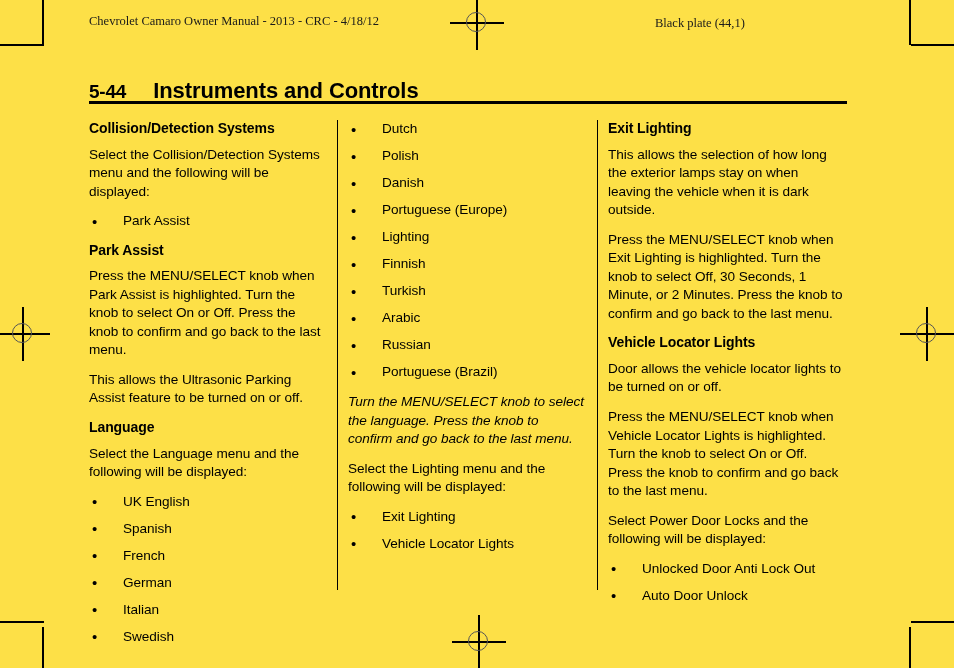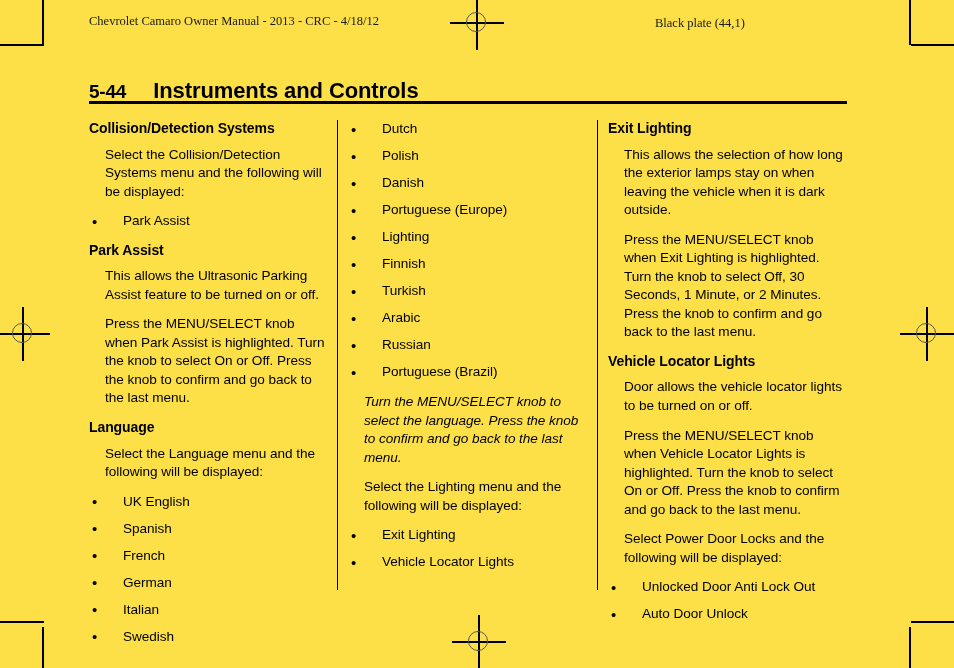--- a/index.html
+++ b/index.html
@@ -131,21 +131,21 @@
   h3.sec {
     font-size: 14px;
     font-weight: bold;
     margin: 0 0 8px 0;
     line-height: 1.25;
     letter-spacing: -0.1px;
   }
   .col p.body {
     font-size: 13.6px;
     line-height: 1.365;
-    margin: 0 0 11px 16px;
+    margin: 0 0 11px 0;
     letter-spacing: -0.05px;
   }
   .col p.body:last-child { margin-bottom: 0; }
 
   ul.bullets {
     list-style: none;
     margin: 0 0 11px 0;
     padding: 0;
   }
   ul.bullets li {
@@ -222,24 +222,24 @@
 
     <ul class="bullets">
       <li>
         <span class="bul">•</span>
         <span>Park Assist</span>
       </li>
     </ul>
 
     <h3 class="sec gap-sec">Park Assist</h3>
 
+    <p class="body">Press the MENU/SELECT knob when Park Assist is highlighted. Turn the knob to select On or Off. Press the knob to confirm and go back to the last menu.</p>
+
     <p class="body">This allows the Ultrasonic Parking Assist feature to be turned on or off.</p>
 
-    <p class="body">Press the MENU/SELECT knob when Park Assist is highlighted. Turn the knob to select On or Off. Press the knob to confirm and go back to the last menu.</p>
-
     <h3 class="sec gap-sec">Language</h3>
 
     <p class="body">Select the Language menu and the following will be displayed:</p>
 
     <ul class="bullets">
       <li>
         <span class="bul">•</span>
         <span>UK English</span>
       </li>
       <li>

